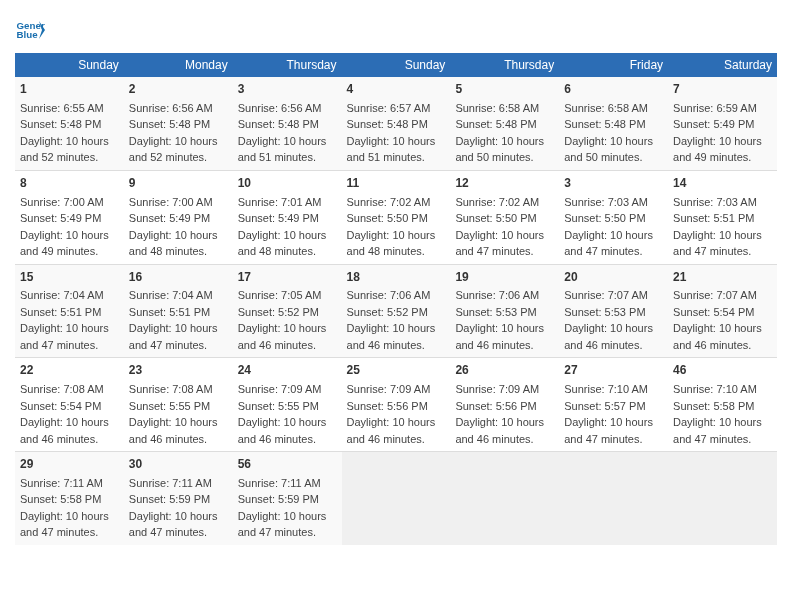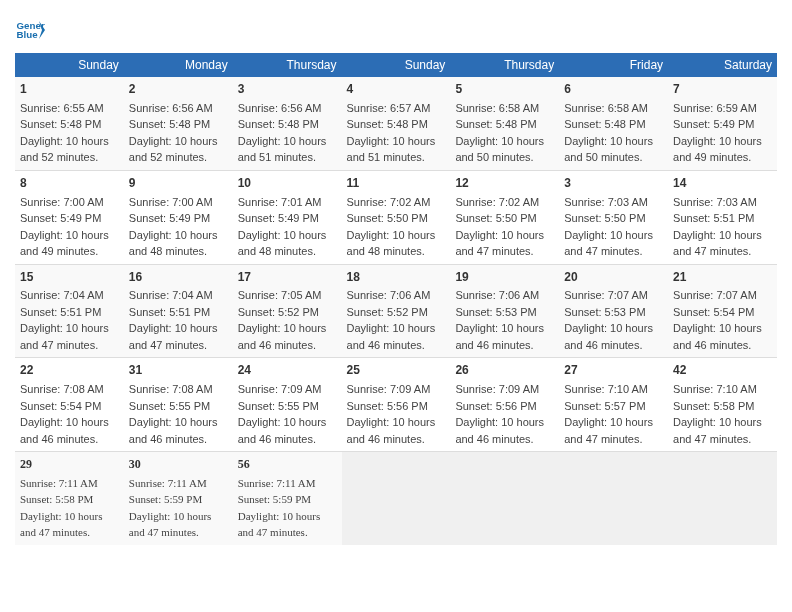--- a/index.html
+++ b/index.html
@@ -82,21 +82,20 @@
     .day-info {
       font-size: 11px;
       color: #444;
       line-height: 1.5;
     }
     .empty-cell {
       background: #f0f0f0;
     }
     tbody tr:last-child {
       border-bottom: none;
-      font-family: Liberation Serif, serif;
     }
   </style>
 </head>
 <body>
 
 <div class="container">
   <div class="header">
     <div class="logo">
       <svg class="logo-icon" viewBox="0 0 40 40">
         <text x="2" y="18" font-size="13" font-weight="bold" fill="#1a6faf">General</text>
@@ -212,41 +211,41 @@
         <span class="day-num">21</span>
         <span class="day-info">Sunrise: 7:07 AM<br>Sunset: 5:54 PM<br>Daylight: 10 hours<br>and 46 minutes.</span>
       </td>
         </tr>
         <tr>
           <td>
         <span class="day-num">22</span>
         <span class="day-info">Sunrise: 7:08 AM<br>Sunset: 5:54 PM<br>Daylight: 10 hours<br>and 46 minutes.</span>
       </td>
           <td>
-        <span class="day-num">31</span>
+        <span class="day-num">23</span>
         <span class="day-info">Sunrise: 7:08 AM<br>Sunset: 5:55 PM<br>Daylight: 10 hours<br>and 46 minutes.</span>
       </td>
           <td>
         <span class="day-num">24</span>
         <span class="day-info">Sunrise: 7:09 AM<br>Sunset: 5:55 PM<br>Daylight: 10 hours<br>and 46 minutes.</span>
       </td>
           <td>
         <span class="day-num">25</span>
         <span class="day-info">Sunrise: 7:09 AM<br>Sunset: 5:56 PM<br>Daylight: 10 hours<br>and 46 minutes.</span>
       </td>
           <td>
         <span class="day-num">26</span>
         <span class="day-info">Sunrise: 7:09 AM<br>Sunset: 5:56 PM<br>Daylight: 10 hours<br>and 46 minutes.</span>
       </td>
           <td>
         <span class="day-num">27</span>
         <span class="day-info">Sunrise: 7:10 AM<br>Sunset: 5:57 PM<br>Daylight: 10 hours<br>and 47 minutes.</span>
       </td>
           <td>
-        <span class="day-num">42</span>
+        <span class="day-num">46</span>
         <span class="day-info">Sunrise: 7:10 AM<br>Sunset: 5:58 PM<br>Daylight: 10 hours<br>and 47 minutes.</span>
       </td>
         </tr>
         <tr>
           <td>
         <span class="day-num">29</span>
         <span class="day-info">Sunrise: 7:11 AM<br>Sunset: 5:58 PM<br>Daylight: 10 hours<br>and 47 minutes.</span>
       </td>
           <td>
         <span class="day-num">30</span>

